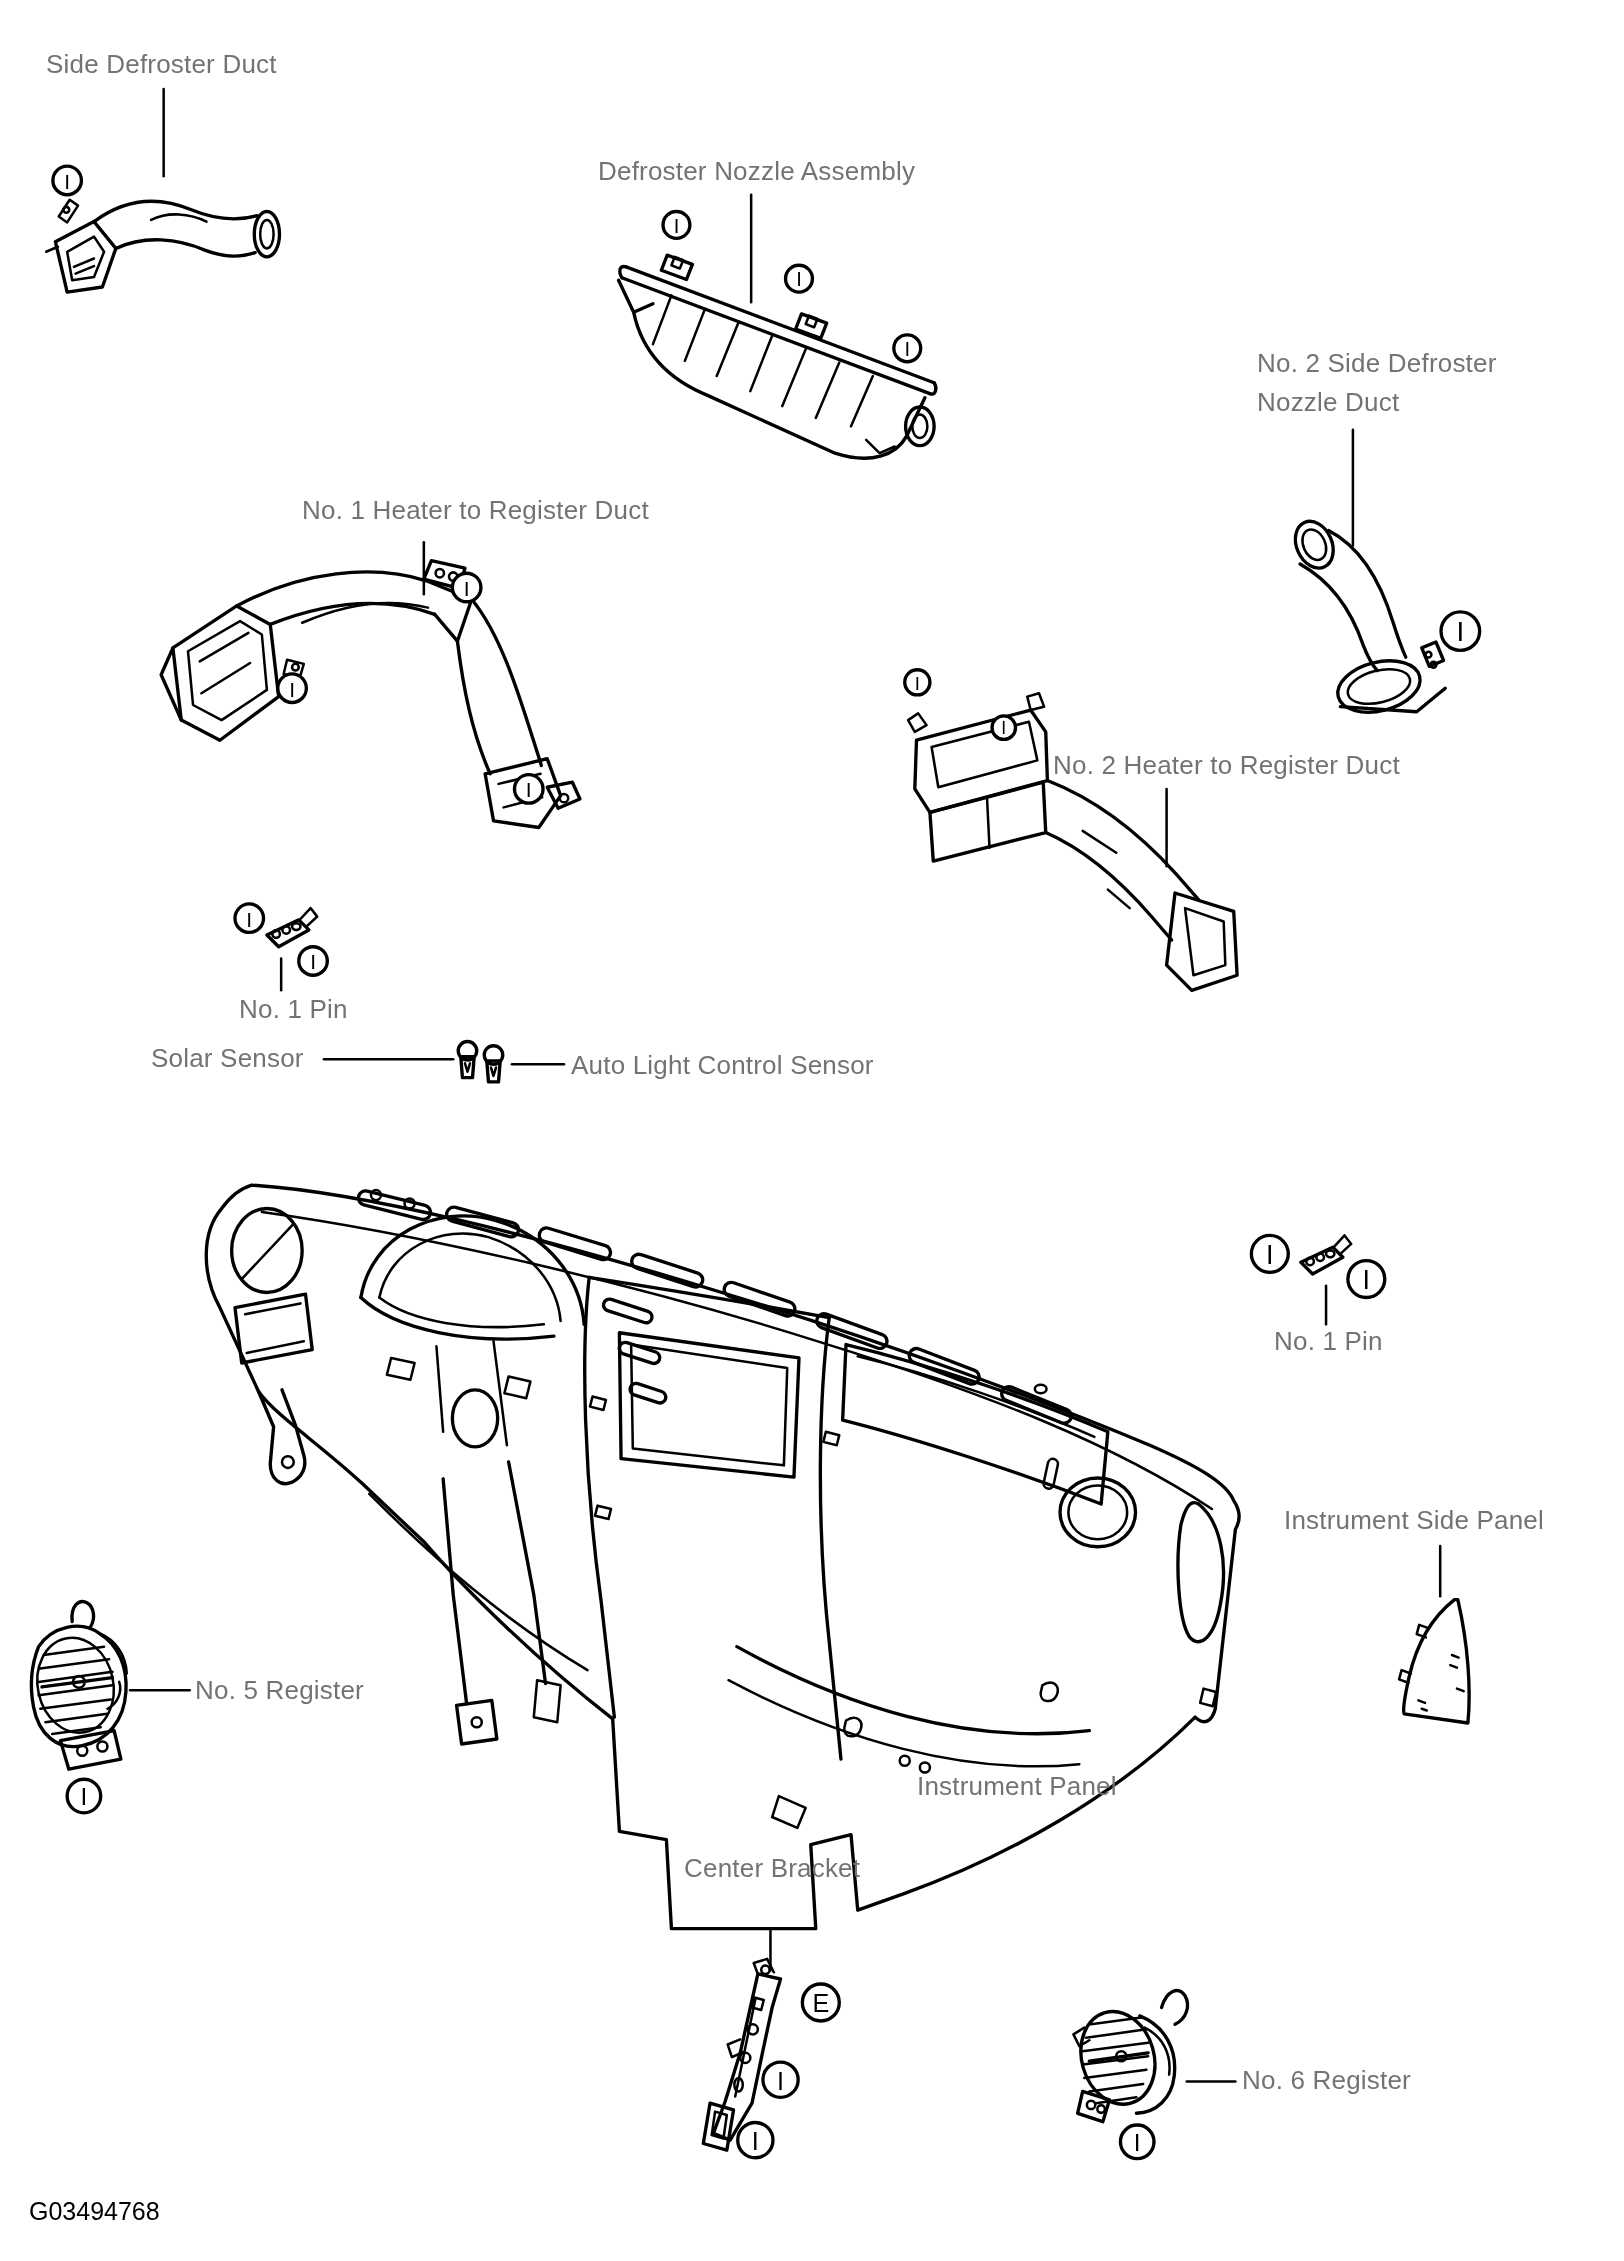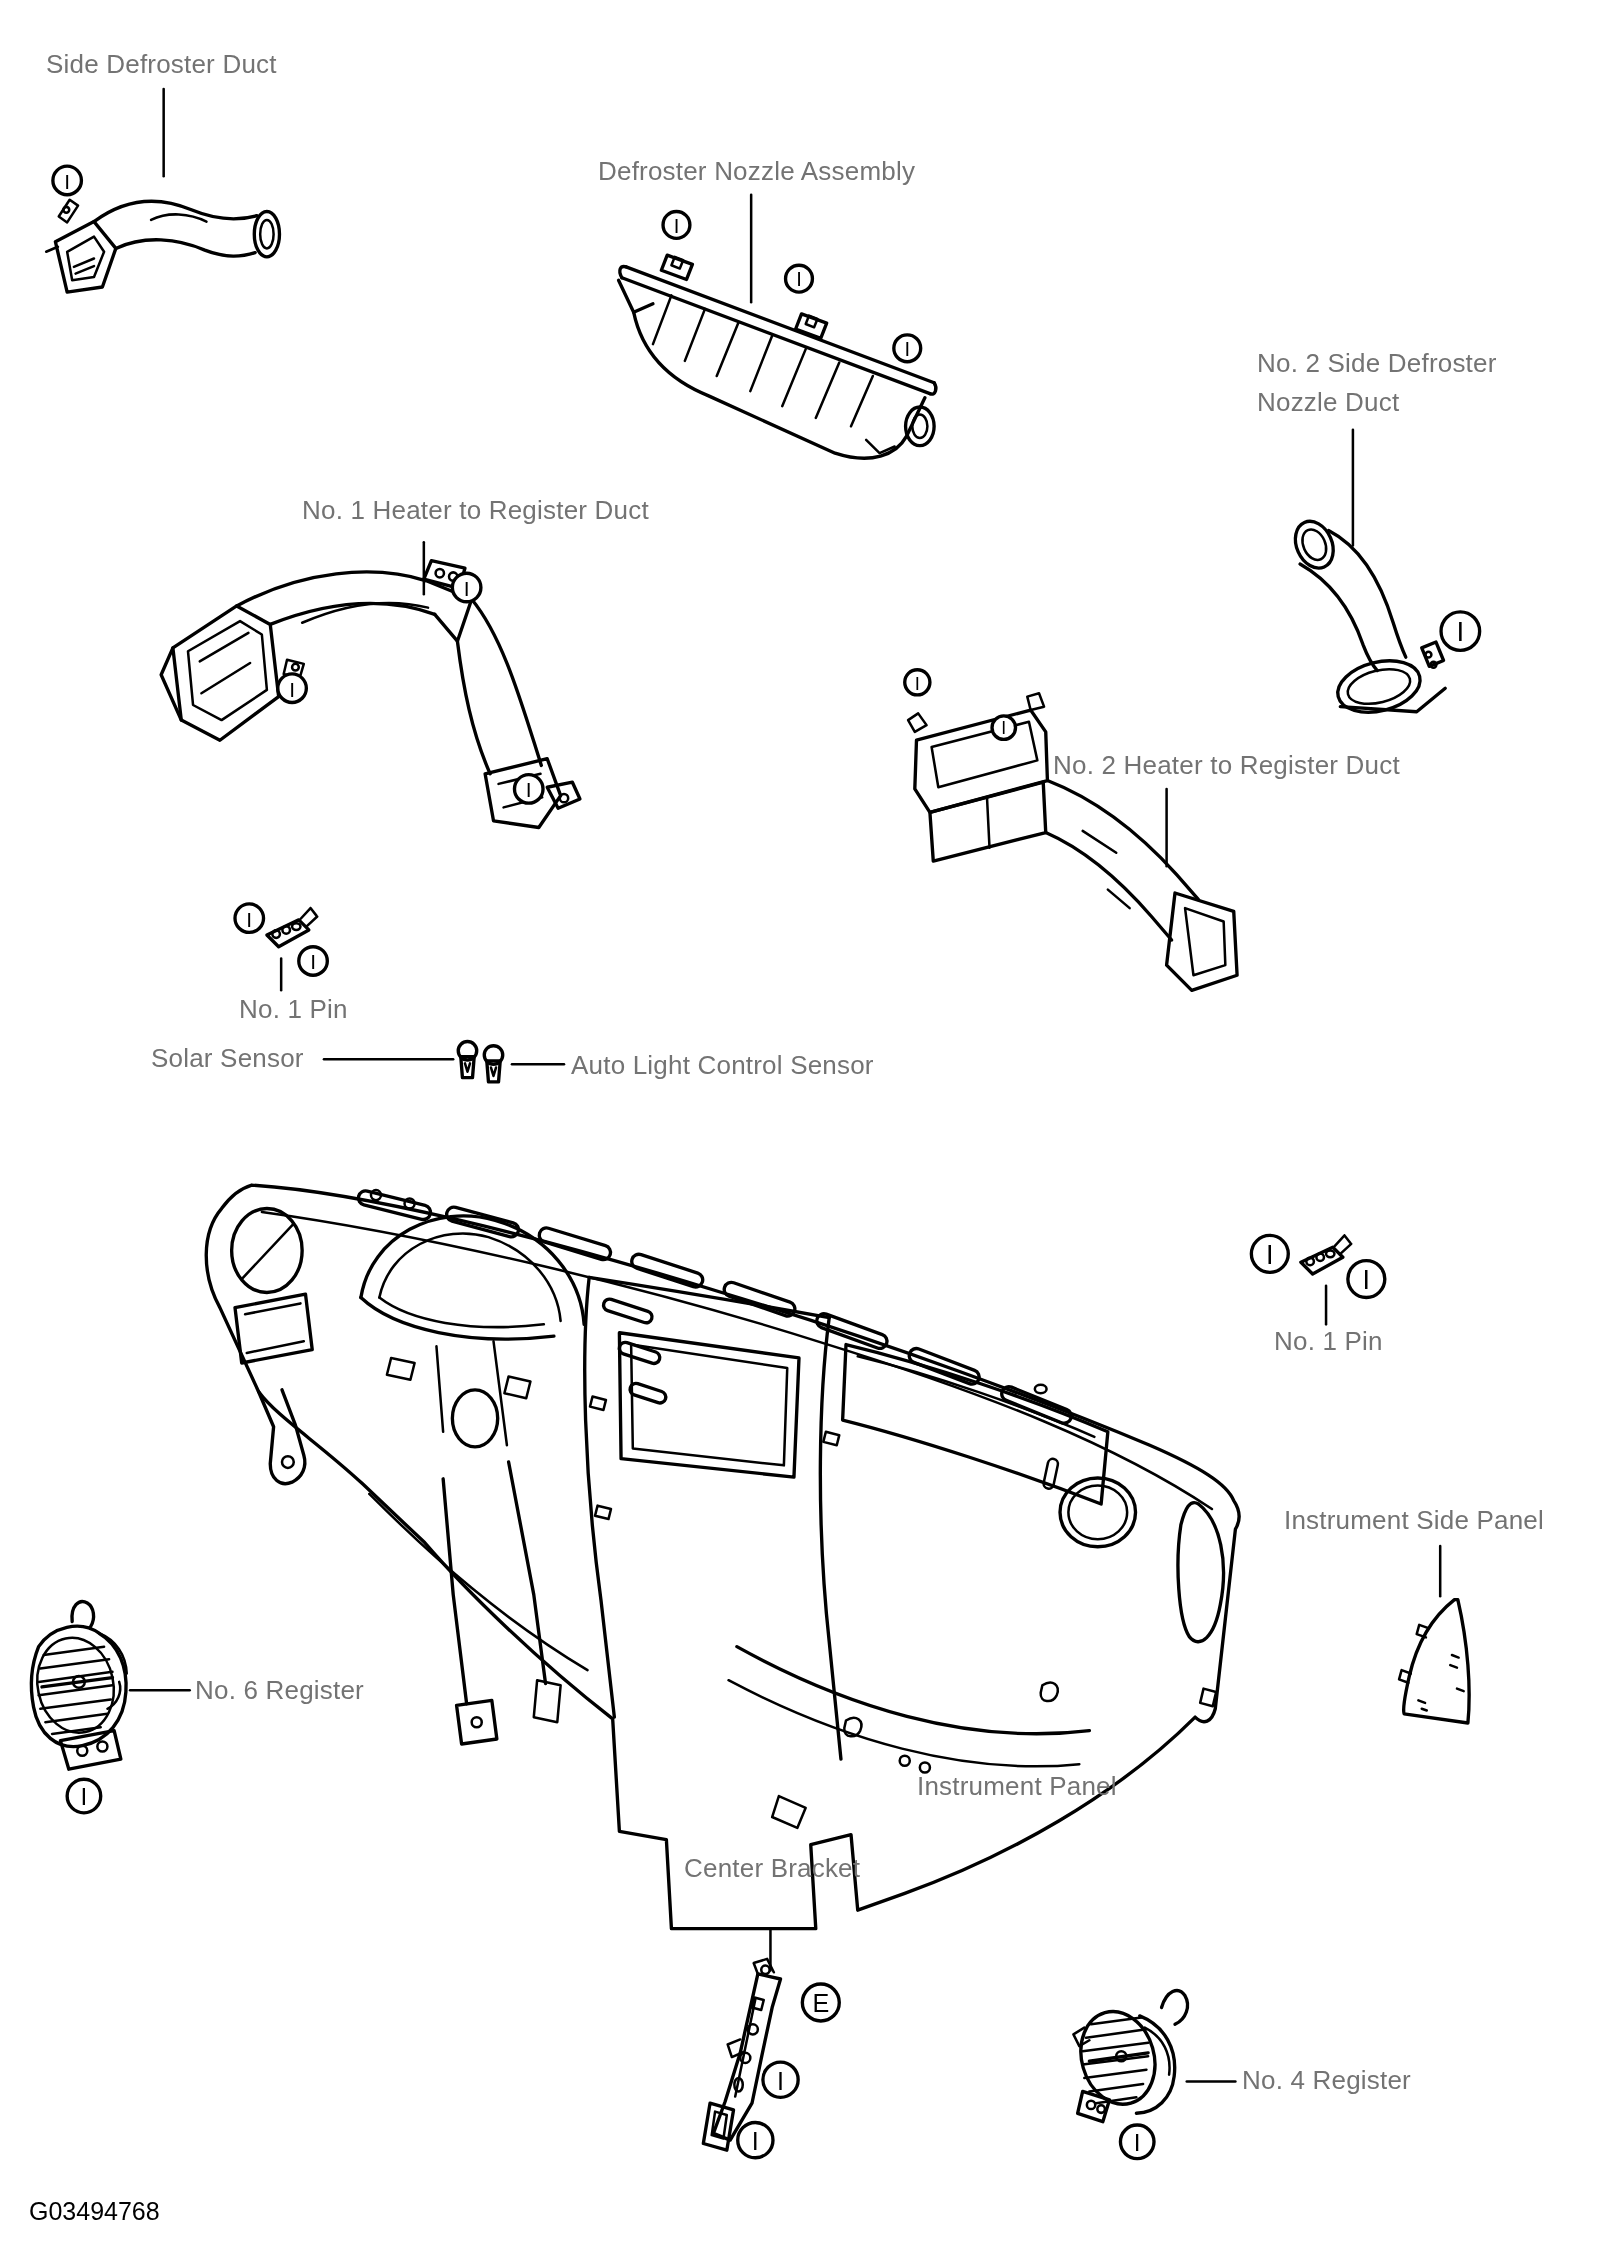--- a/index.html
+++ b/index.html
@@ -379,20 +379,20 @@
     <div>No. 2 Side Defroster</div>
     <div>Nozzle Duct</div>
   </div>
   <div class="lbl" style="left:302px;top:495px">No. 1 Heater to Register Duct</div>
   <div class="lbl" style="left:1053px;top:750px">No. 2 Heater to Register Duct</div>
   <div class="lbl" style="left:239px;top:994px">No. 1 Pin</div>
   <div class="lbl" style="left:151px;top:1043px">Solar Sensor</div>
   <div class="lbl" style="left:571px;top:1050px">Auto Light Control Sensor</div>
   <div class="lbl" style="left:1274px;top:1326px">No. 1 Pin</div>
   <div class="lbl" style="left:1284px;top:1505px">Instrument Side Panel</div>
-  <div class="lbl" style="left:195px;top:1675px">No. 6 Register</div>
+  <div class="lbl" style="left:195px;top:1675px">No. 5 Register</div>
   <div class="lbl" style="left:917px;top:1771px">Instrument Panel</div>
   <div class="lbl" style="left:684px;top:1853px">Center Bracket</div>
-  <div class="lbl" style="left:1242px;top:2065px">No. 4 Register</div>
+  <div class="lbl" style="left:1242px;top:2065px">No. 6 Register</div>
   <div class="footer-code" style="left:29px;top:2176px">G03494768</div>
 
 </div>
 
 
 </body></html>

